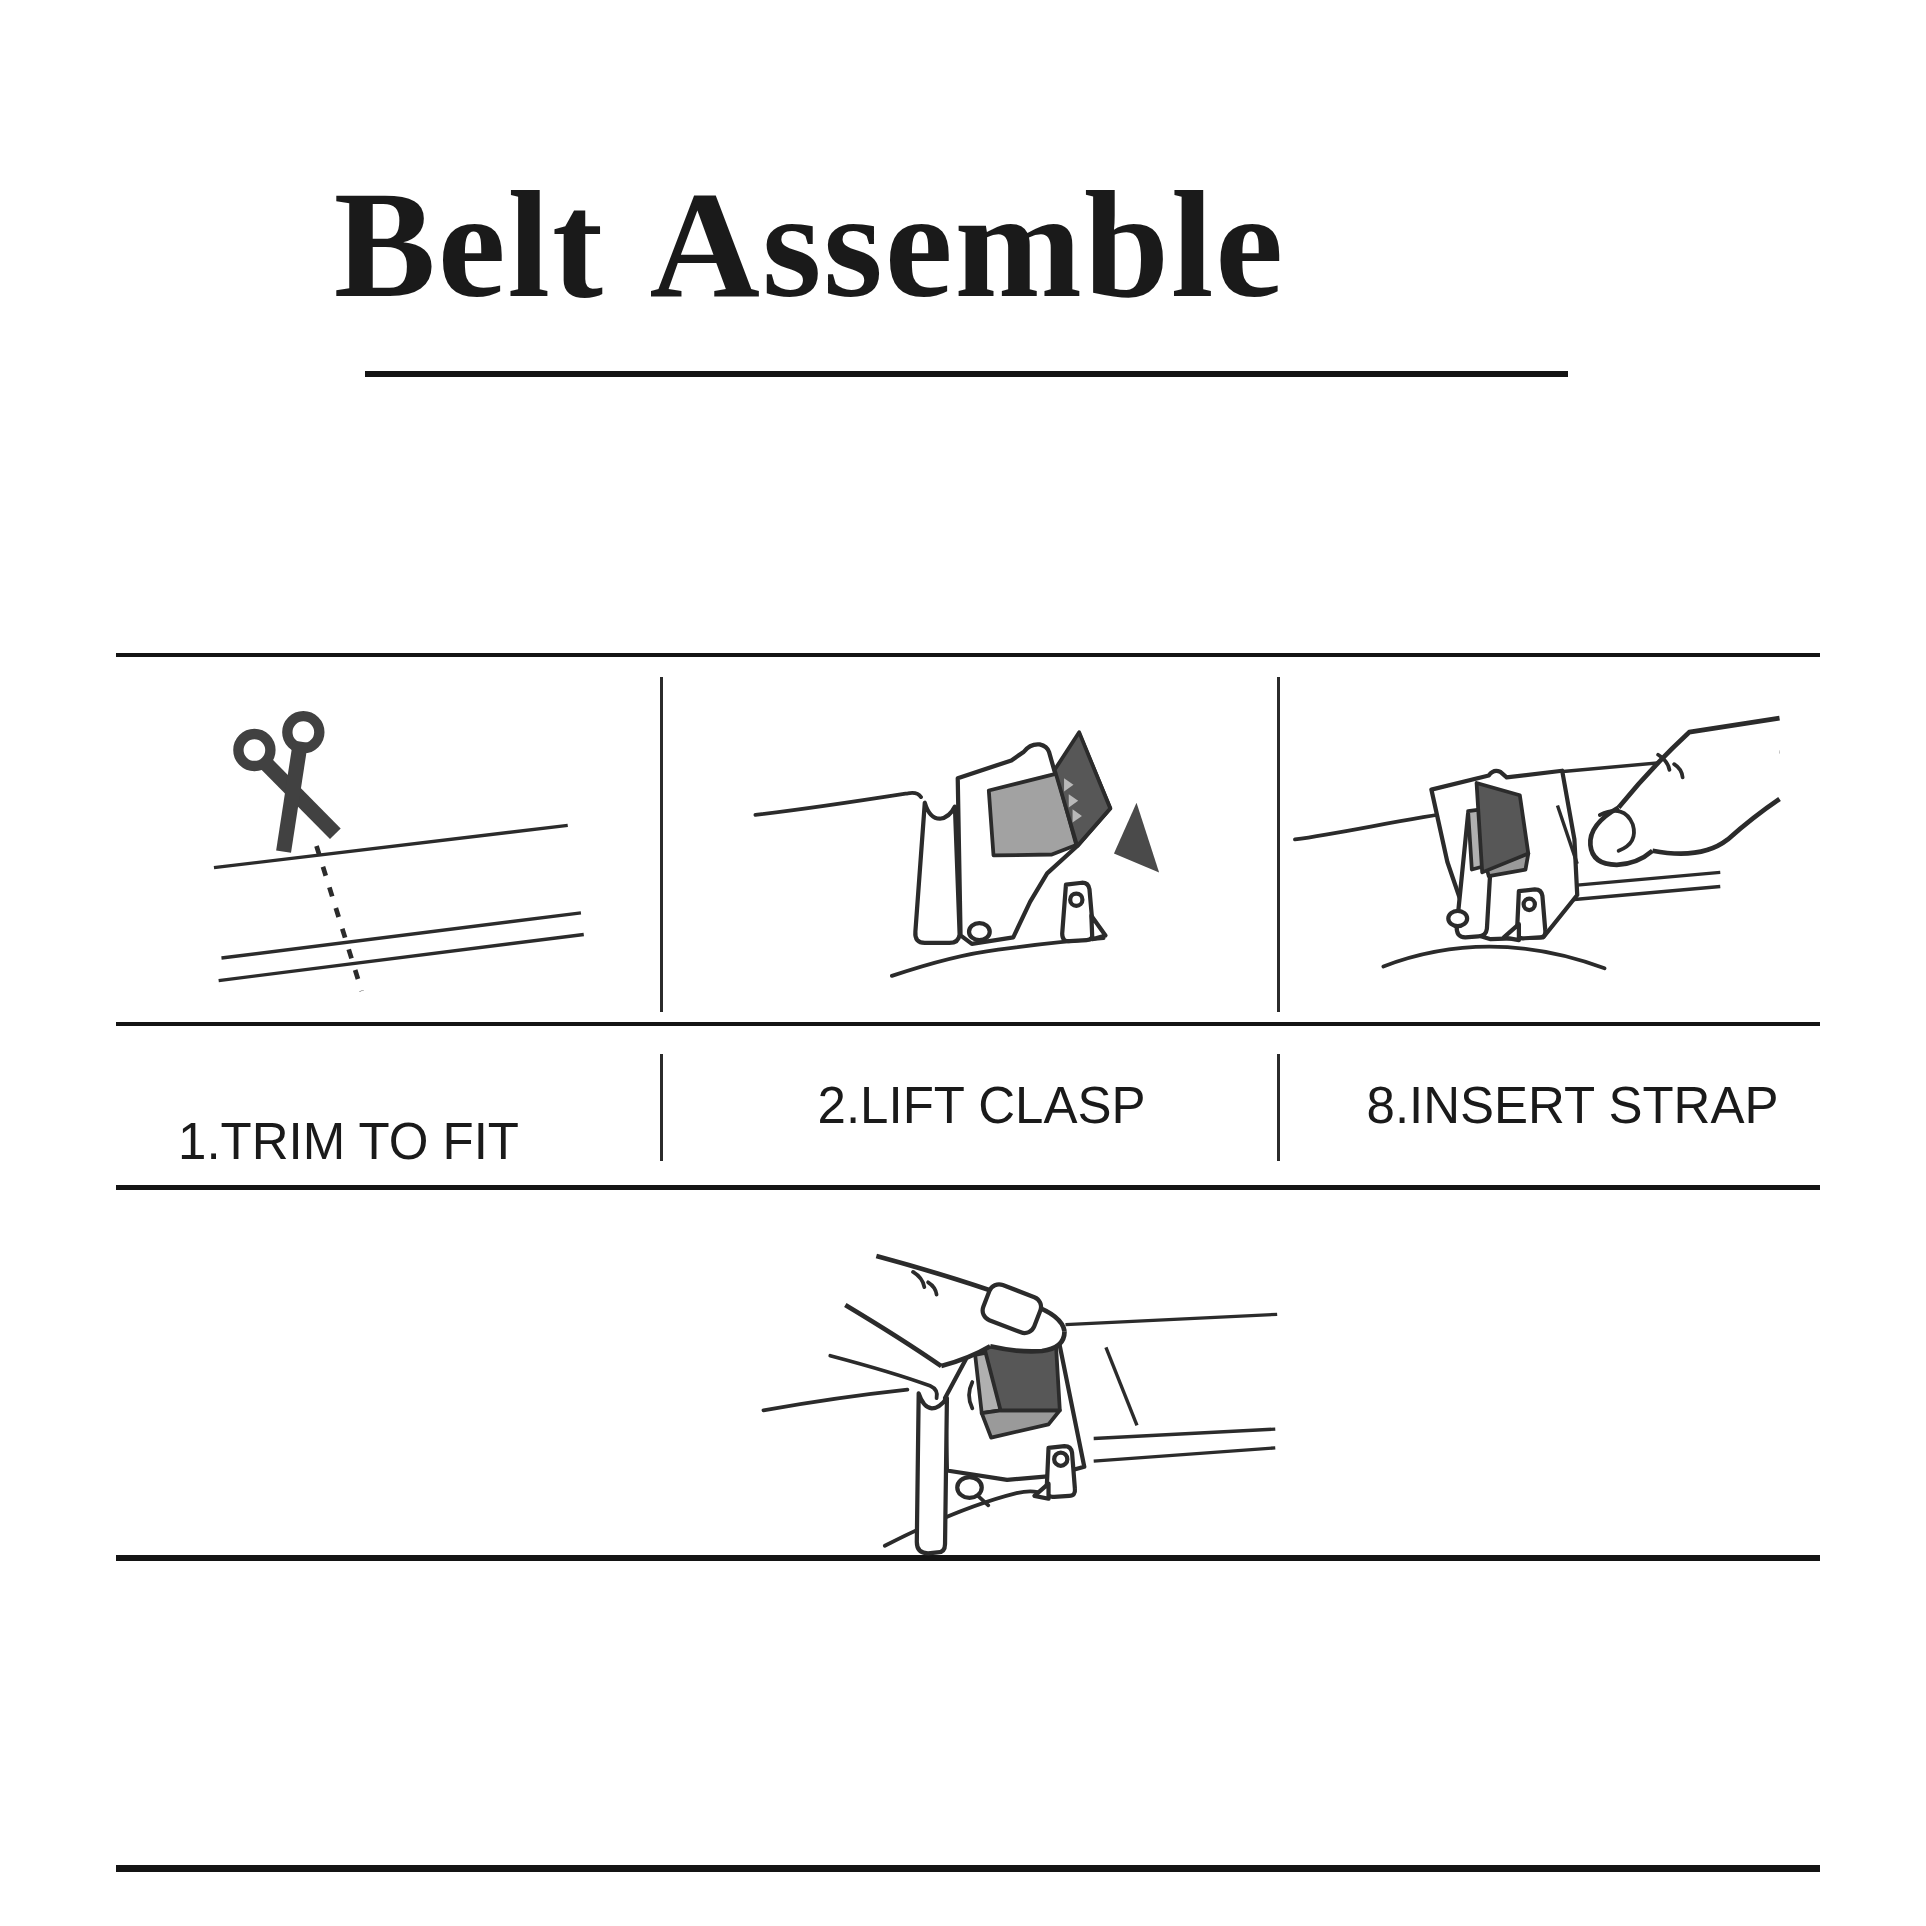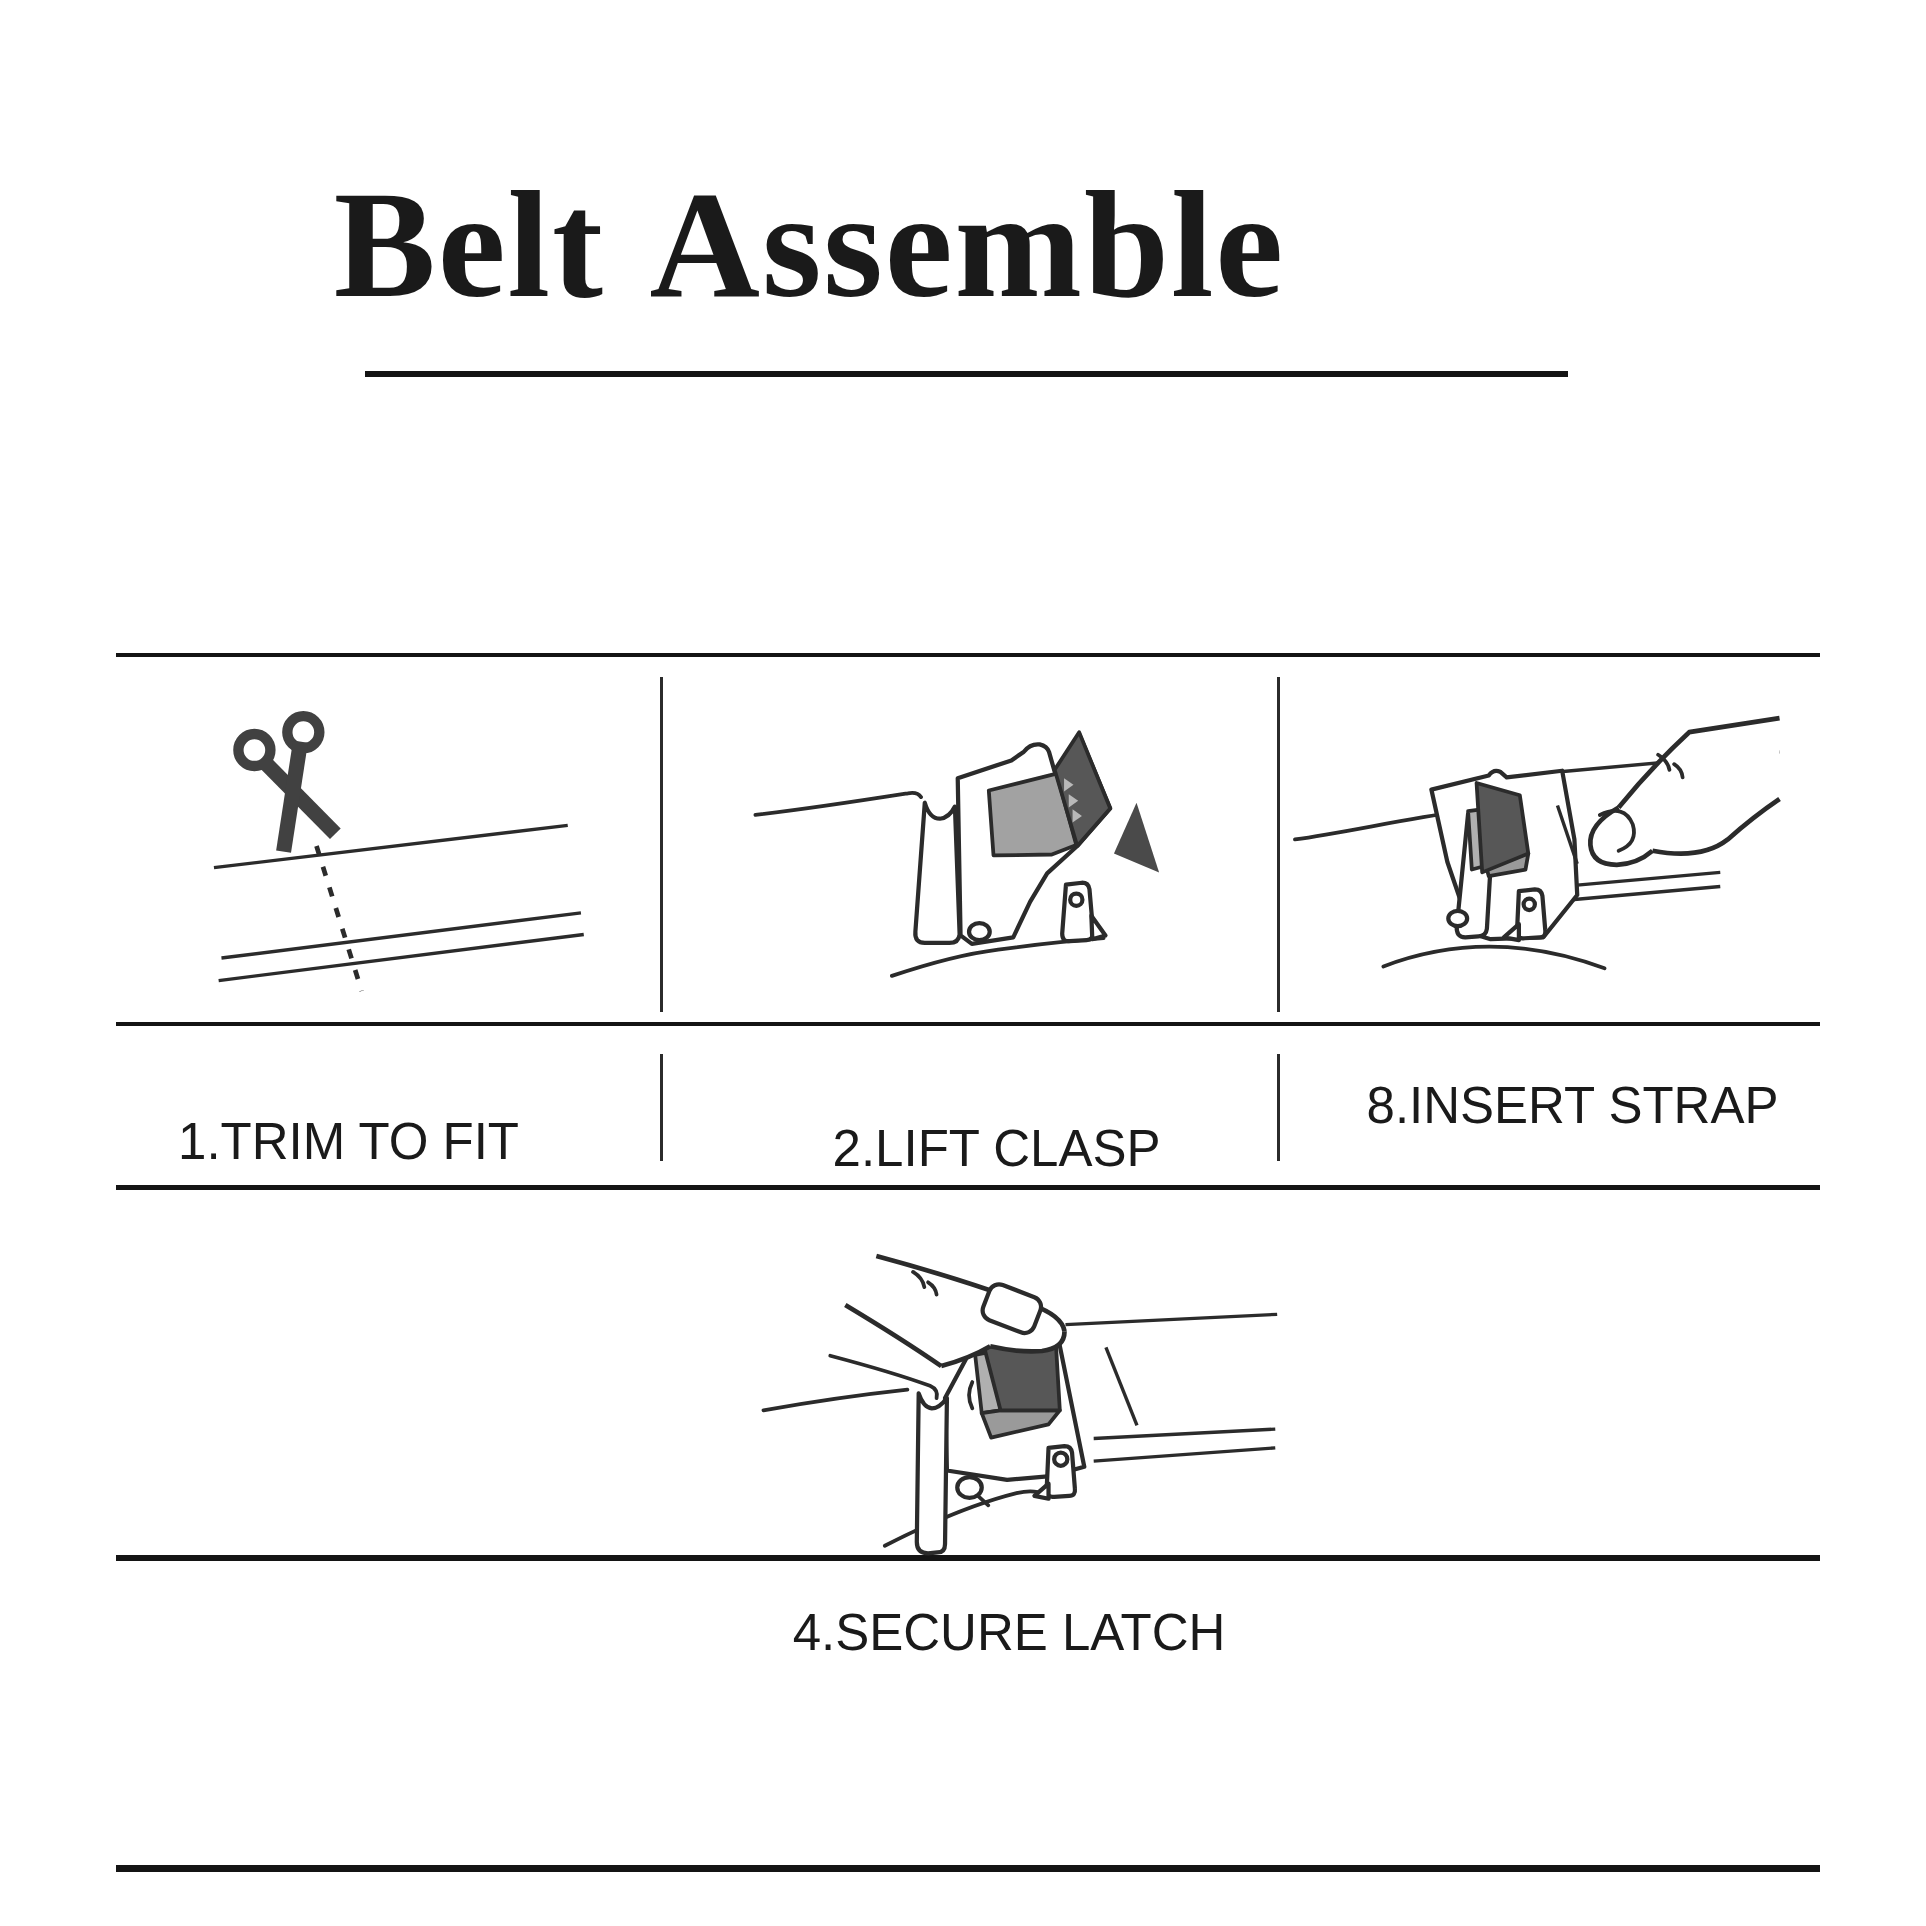--- a/index.html
+++ b/index.html
@@ -36,21 +36,21 @@
   .v2b{left:1277px;top:1054px;height:107px;}
   .step-label{
     position:absolute;
     font-size:51px;line-height:53px;
     letter-spacing:0px;
     color:var(--ink-strong,#1c1c1c);
     text-align:center;
     white-space:nowrap;
   }
   .lbl1{left:116px;top:1079px;width:545px;transform:translateX(-40px);margin-top:36px;}
-  .lbl2{left:688px;top:1079px;width:617px;margin-top:43px;}
+  .lbl2{left:673px;top:1079px;width:617px;}
   .lbl3{left:1278px;top:1079px;width:542px;transform:translateX(23.5px);}
   .lbl4{left:116px;top:1606px;width:1704px;transform:translateX(41px);}
   .panel{position:absolute;}
   .p1{left:116px;top:655px;}
   .p2{left:661px;top:655px;}
   .p3{left:1278px;top:655px;}
   .p4{left:659px;top:1224px;}
   
   .ln{fill:none;stroke:var(--ink,#2b2b2b);stroke-width:4;stroke-linecap:round;stroke-linejoin:round;}
   .lnthin{fill:none;stroke:var(--ink,#2b2b2b);stroke-width:3.6;stroke-linecap:butt;}
@@ -181,16 +181,15 @@
       <g>
         <path class="ln" d="M 270 51 Q 280 57 282 67"></path>
         <path class="ln" d="M 286 62 Q 294 67 295 75"></path>
       </g>
     </g>
   </svg>
 
   <div class="step-label lbl1">1.TRIM TO FIT</div>
   <div class="step-label lbl2">2.LIFT CLASP</div>
   <div class="step-label lbl3">8.INSERT STRAP</div>
-  <div class="step-label lbl4">4.SECURE LATCH</div>
 
 </div>
 
 
 </body></html>

